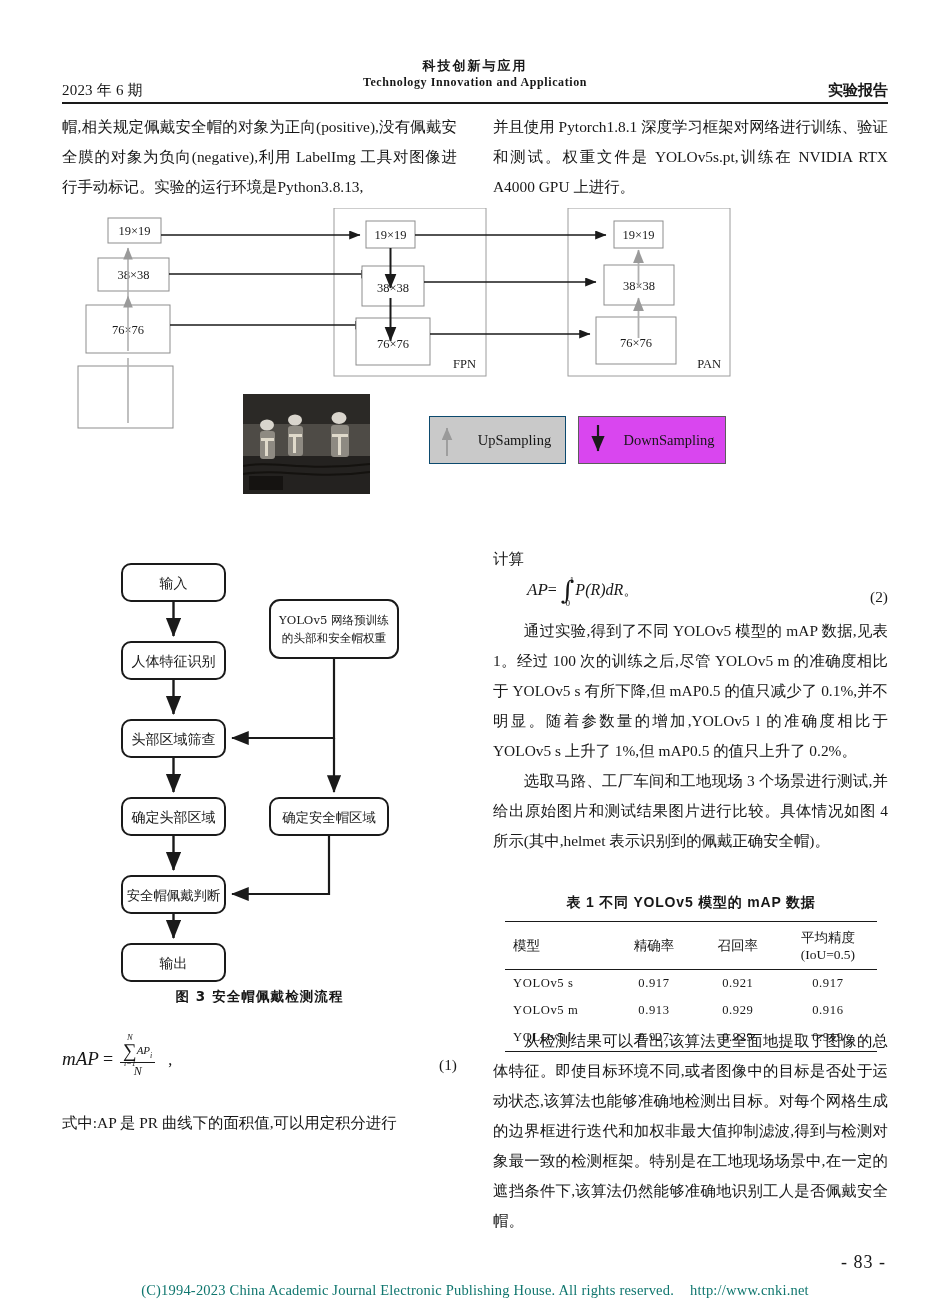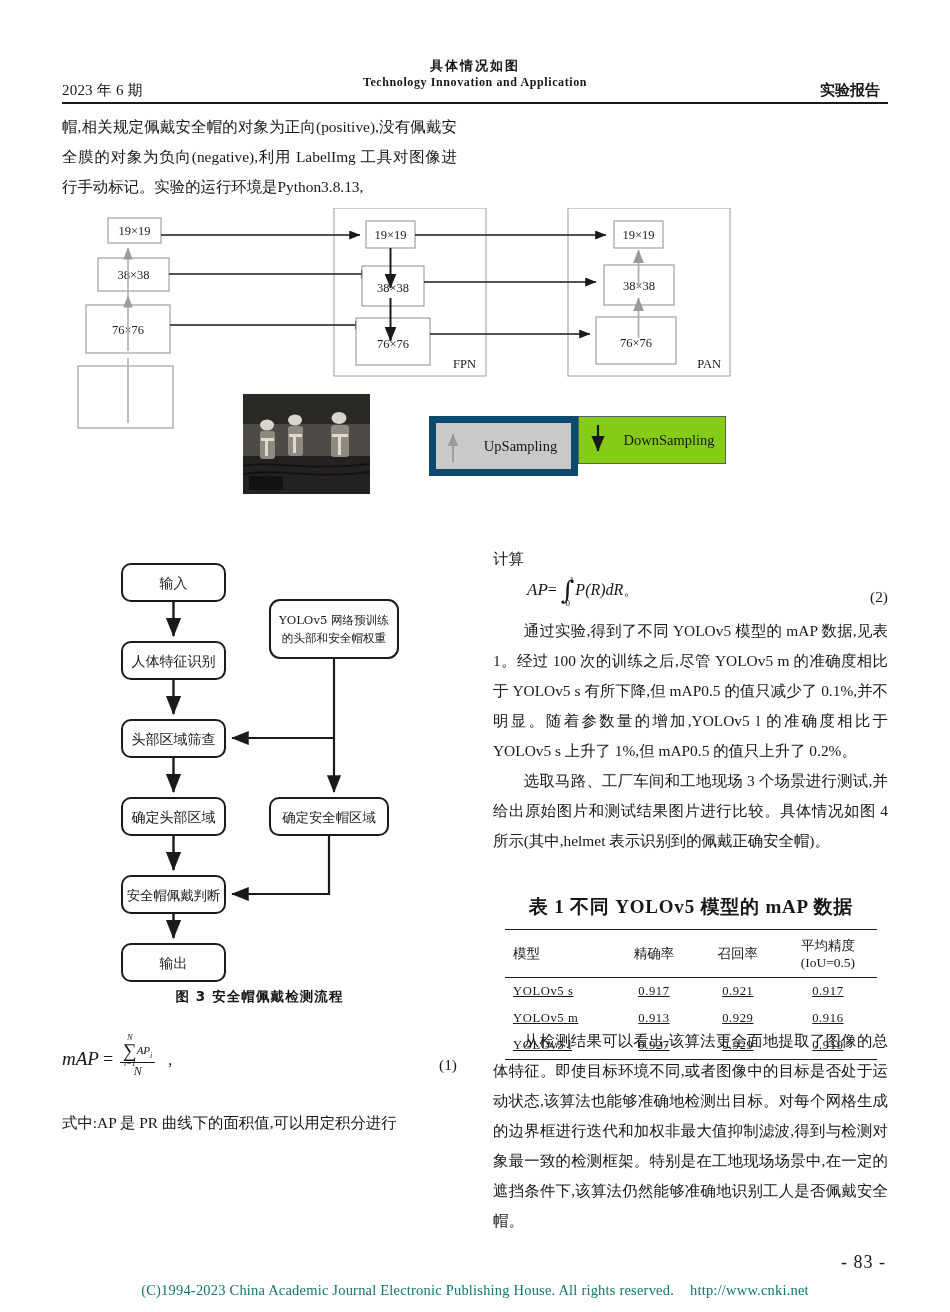--- a/index.html
+++ b/index.html
@@ -7,21 +7,21 @@
     width:950px;height:1312px;position:relative;overflow:hidden;
     font-family:"Liberation Serif","DejaVu Serif",serif;
     color:#171717;
     -webkit-font-smoothing:antialiased;
   }
   .page{position:absolute;left:0;top:0;width:950px;height:1312px;}
 
   
   .hdr{position:absolute;left:62px;top:58px;width:826px;height:46px;}
   .hdr-left{position:absolute;left:0;bottom:4px;font-size:15px;letter-spacing:.2px;}
-  .hdr-right{position:absolute;right:8px;bottom:4px;font-size:15px;
+  .hdr-right{position:absolute;right:0;bottom:4px;font-size:15px;
     font-family:"DejaVu Sans","Liberation Sans",sans-serif;font-weight:700;margin-left:43px;}
   .hdr-center{position:absolute;left:0;right:0;text-align:center;}
   .hdr-cn{font-size:13px;font-weight:700;letter-spacing:2px;
     font-family:"DejaVu Serif",serif;line-height:1.25;}
   .hdr-en{font-size:12px;font-weight:700;letter-spacing:.6px;line-height:1.35;}
   .hdr-rule{position:absolute;left:62px;top:102px;width:826px;height:0;
     border-top:2px solid #1a1a1a;}
 
   
   .col{position:absolute;width:395px;}
@@ -72,58 +72,61 @@
   .sumwrap .top{position:absolute;top:-9px;left:0;width:100%;font-size:8.5px;font-style:italic;}
   .sumwrap .bot{position:absolute;bottom:-8px;left:0;width:100%;font-size:8px;font-style:italic;}
   .intg{display:inline-block;position:relative;vertical-align:middle;margin:0 1px 0 4px;}
   .intg .ig{font-size:26px;line-height:.8;font-family:"DejaVu Serif",serif;}
   .intg .lim-t{position:absolute;top:-5px;left:9px;font-size:8.5px;}
   .intg .lim-b{position:absolute;bottom:-5px;left:5px;font-size:8.5px;}
 
   
   #table1{position:absolute;left:505px;top:894px;width:372px;}
   .tcap{
-    text-align:center;font-family:Liberation Serif, serif;
-    font-weight:700;font-size:19px;letter-spacing:.8px;margin-bottom:9px;
+    text-align:center;font-family:Liberation Sans, sans-serif;
+    font-weight:700;font-size:14px;letter-spacing:.8px;margin-bottom:9px;
   }
   table.t1{border-collapse:collapse;width:372px;font-size:13px;}
   table.t1 th,table.t1 td{padding:6px 0 6px 0;font-weight:400;text-align:center;}
   table.t1 thead th{border-top:1.6px solid #1a1a1a;border-bottom:.9px solid #1a1a1a;
                     padding-top:7px;padding-bottom:6px;font-size:13.5px;}
   table.t1 tbody tr:last-child td{border-bottom:1.6px solid #1a1a1a;}
-  table.t1 td{font-family:"Liberation Serif",serif;letter-spacing:.6px;font-size:12.6px;text-decoration:underline;}
+  table.t1 td{font-family:"Liberation Serif",serif;letter-spacing:.6px;font-size:12.6px;}
   table.t1 .c0{width:100px;text-align:left;padding-left:8px;}
   table.t1 .c1{width:88px;}
   table.t1 .c2{width:84px;}
   table.t1 .c3{width:100px;}
   table.t1 thead .c0{text-align:left;padding-left:8px;}
 
   
   .pageno{position:absolute;right:64px;top:1252px;font-size:18px;letter-spacing:1px;}
   .cnki{position:absolute;left:30px;top:1282px;width:890px;text-align:center;
         color:#0f766e;font-size:14.5px;letter-spacing:.2px;}
   .cnki .sp{display:inline-block;width:16px;}
 </style>
 </head>
 <body>
 
 <div class="page">
 
   <div class="hdr">
     <div class="hdr-left">2023 年 6 期</div>
     <div class="hdr-center">
-      <div class="hdr-cn">具体情况如图</div>
+      <div class="hdr-cn">科技创新与应用</div>
       <div class="hdr-en">Technology Innovation and Application</div>
     </div>
     <div class="hdr-right">实验报告</div>
   </div>
   <div class="hdr-rule"></div>
 
   <div class="col col-l" style="top:112px;">
     <p class="txt">帽,相关规定佩戴安全帽的对象为正向(positive),没有佩戴安全膜的对象为负向(negative),利用 LabelImg 工具对图像进行手动标记。实验的运行环境是Python3.8.13,</p>
+  </div>
+  <div class="col col-r" style="top:112px;">
+    <p class="txt">并且使用 Pytorch1.8.1 深度学习框架对网络进行训练、验证和测试。权重文件是 YOLOv5s.pt,训练在 NVIDIA RTX A4000 GPU 上进行。</p>
   </div>
 
   <div id="fig2">
 
     <svg class="svgwrap" width="826" height="290" viewBox="0 0 826 290">
       <defs>
         <marker id="ah" markerWidth="8" markerHeight="8" refX="7.2" refY="3" orient="auto">
           <path d="M0,0 L7.5,3 L0,6 z" fill="#1a1a1a"></path>
         </marker>
         <marker id="ahg" markerWidth="8" markerHeight="8" refX="7.2" refY="3" orient="auto">
@@ -213,35 +216,35 @@
         </g>
         <g stroke="#14120f" stroke-width="2" fill="none">
           <path d="M0,72 C30,66 60,78 127,70"></path>
           <path d="M0,80 C40,74 70,86 127,78"></path>
         </g>
         <rect x="6" y="82" width="34" height="14" fill="#151311"></rect>
       </svg>
     </div>
 
     <div style="position:absolute;left:367px;top:208px;width:135px;height:46px;
-                background:#c9c9c9;border:7px solid #0c4a6e;">
+                background:#c9c9c9;border:1px solid #0c4a6e;">
       <svg style="position:absolute;left:10px;top:6px;" width="14" height="34" viewBox="0 0 14 34">
         <defs>
           <marker id="lup" markerWidth="8" markerHeight="8" refX="6.8" refY="3" orient="auto">
             <path d="M0,0 L7,3 L0,6 z" fill="#9a9a9a"></path>
           </marker>
         </defs>
         <line x1="7" y1="33" x2="7" y2="5" stroke="#9a9a9a" stroke-width="1.8" marker-end="url(#lup)"></line>
       </svg>
       <div style="position:absolute;left:34px;top:0;right:0;height:46px;display:flex;
                   align-items:center;justify-content:center;font-size:14.5px;">UpSampling</div>
     </div>
 
     <div style="position:absolute;left:516px;top:208px;width:146px;height:46px;
-                background:#84cc16;border:1px solid #5d5d5d;">
+                background:#d946ef;border:1px solid #5d5d5d;">
       <svg style="position:absolute;left:12px;top:6px;" width="14" height="34" viewBox="0 0 14 34">
         <defs>
           <marker id="ldn" markerWidth="8" markerHeight="8" refX="6.8" refY="3" orient="auto">
             <path d="M0,0 L7,3 L0,6 z" fill="#1a1a1a"></path>
           </marker>
         </defs>
         <line x1="7" y1="2" x2="7" y2="28" stroke="#1a1a1a" stroke-width="2.2" marker-end="url(#ldn)"></line>
       </svg>
       <div style="position:absolute;left:34px;top:0;right:0;height:46px;display:flex;
                   align-items:center;justify-content:center;font-size:14.5px;">DownSampling</div>

